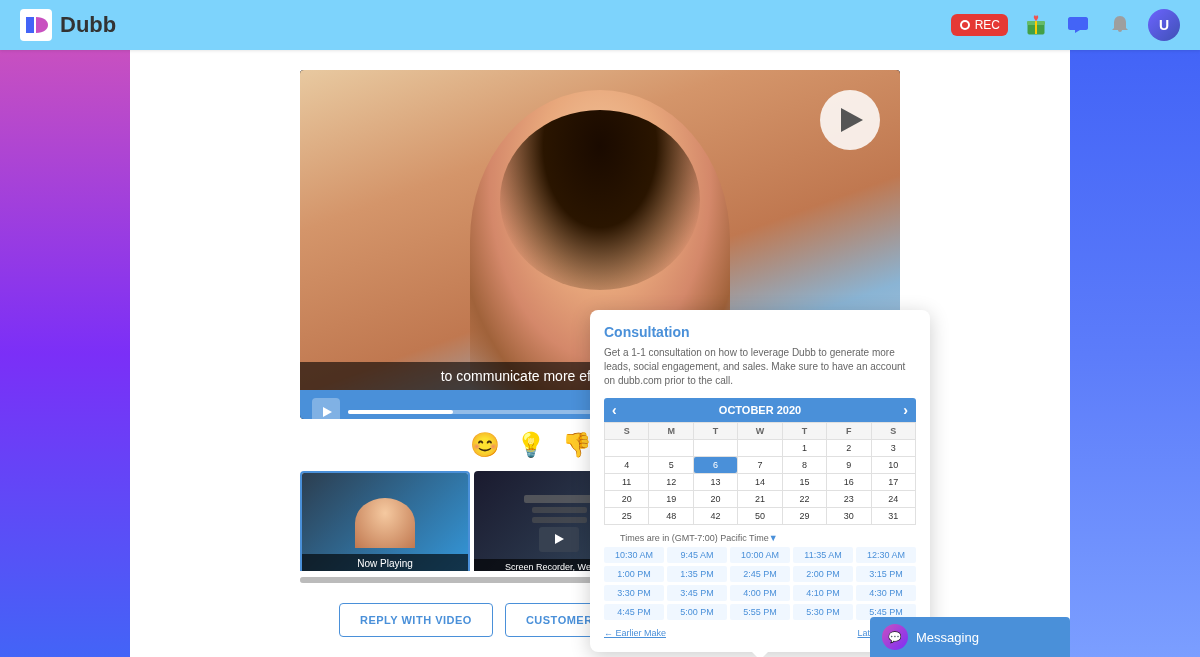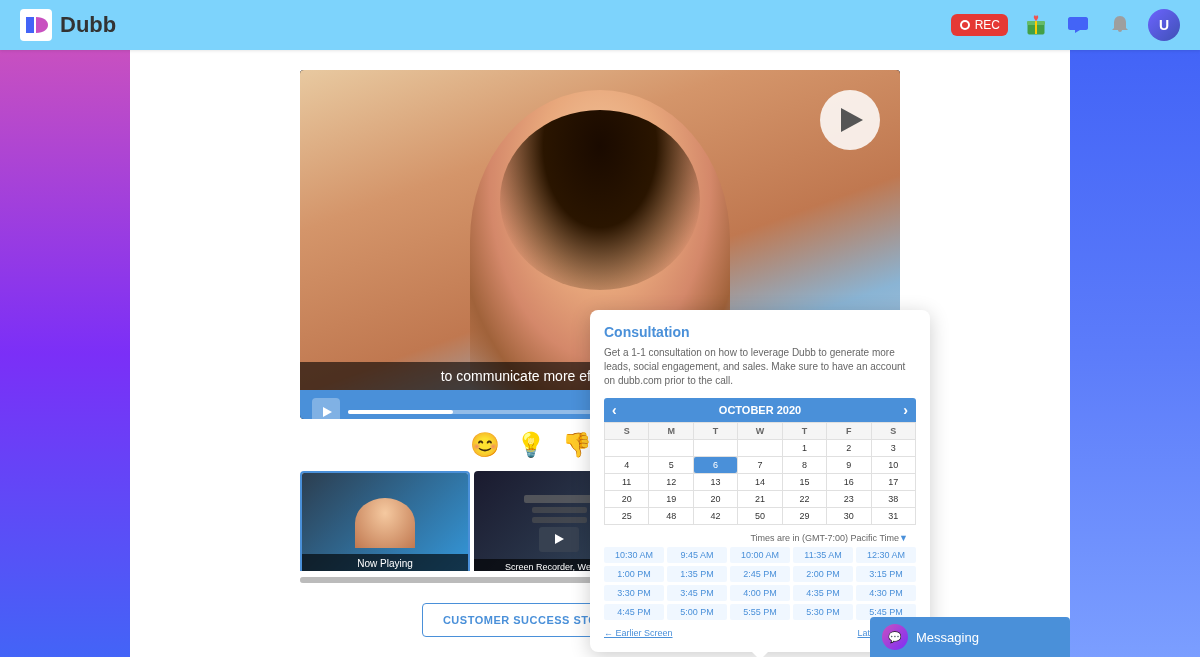--- a/index.html
+++ b/index.html
@@ -389,23 +389,23 @@
       background: #f5f5f5;
     }
     .cal-cell.active-day {
       background: #4a90d9;
       color: white;
       border-radius: 2px;
     }
     .times-label {
       font-size: 9px;
       color: #666;
-      margin: 8px 8px 4px;
-      display: flex;
-      justify-content: flex-end;
+      margin: 8px 16px 4px;
+      display: flex;
+      justify-content: flex-start;
       align-items: center;
     }
     .times-dropdown {
       color: #4a90d9;
       font-size: 9px;
       cursor: pointer;
     }
     .times-grid {
       display: grid;
       grid-template-columns: repeat(5, 1fr);
@@ -591,20 +591,21 @@
         </div>
         <div class="thumb-label">Dubo-Testimonia...</div>
       </div>
     </div>
 
     <div class="scrollbar-track">
       <div class="scrollbar-thumb"></div>
     </div>
 
     <div class="action-buttons">
+      <button class="action-btn">REPLY WITH VIDEO</button>
       <button class="action-btn">CUSTOMER SUCCESS STORIES</button>
       <button class="action-btn">BOOK A TIME</button>
     </div>
 
     <div class="consultation-popup">
       <div class="popup-title">Consultation</div>
       <div class="popup-desc">Get a 1-1 consultation on how to leverage Dubb to generate more leads, social engagement, and sales. Make sure to have an account on dubb.com prior to the call.</div>
 
       <div>
         <div class="cal-header">
@@ -645,21 +646,21 @@
           <div class="cal-cell">15</div>
           <div class="cal-cell">16</div>
           <div class="cal-cell">17</div>
 
           <div class="cal-cell">20</div>
           <div class="cal-cell">19</div>
           <div class="cal-cell">20</div>
           <div class="cal-cell">21</div>
           <div class="cal-cell">22</div>
           <div class="cal-cell">23</div>
-          <div class="cal-cell">38</div>
+          <div class="cal-cell">24</div>
 
           <div class="cal-cell">25</div>
           <div class="cal-cell">48</div>
           <div class="cal-cell">42</div>
           <div class="cal-cell">50</div>
           <div class="cal-cell">29</div>
           <div class="cal-cell">30</div>
           <div class="cal-cell">31</div>
         </div>
       </div>
@@ -675,30 +676,30 @@
         <div class="time-slot">11:35 AM</div>
         <div class="time-slot">12:30 AM</div>
         <div class="time-slot">1:00 PM</div>
         <div class="time-slot">1:35 PM</div>
         <div class="time-slot">2:45 PM</div>
         <div class="time-slot">2:00 PM</div>
         <div class="time-slot">3:15 PM</div>
         <div class="time-slot">3:30 PM</div>
         <div class="time-slot">3:45 PM</div>
         <div class="time-slot">4:00 PM</div>
-        <div class="time-slot">4:35 PM</div>
+        <div class="time-slot">4:10 PM</div>
         <div class="time-slot">4:30 PM</div>
         <div class="time-slot">4:45 PM</div>
         <div class="time-slot">5:00 PM</div>
         <div class="time-slot">5:55 PM</div>
         <div class="time-slot">5:30 PM</div>
         <div class="time-slot">5:45 PM</div>
       </div>
       <div class="popup-footer">
-        <span class="footer-link">← Earlier Screen</span>
+        <span class="footer-link">← Earlier Make</span>
         <span class="footer-link">Later Times →</span>
       </div>
     </div>
 
   </div>
 
   <div class="right-sidebar"></div>
 
 </div>
 

